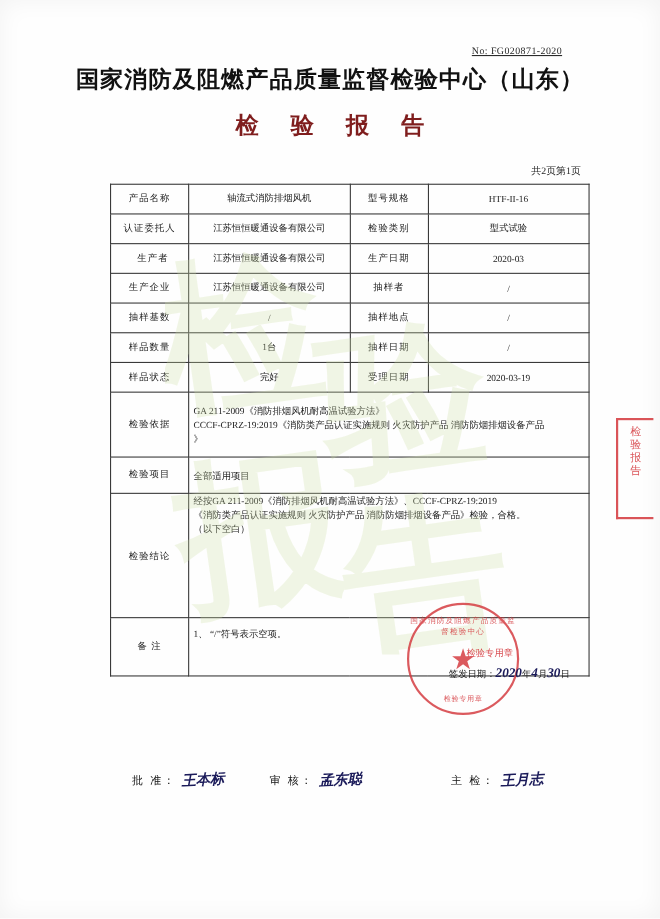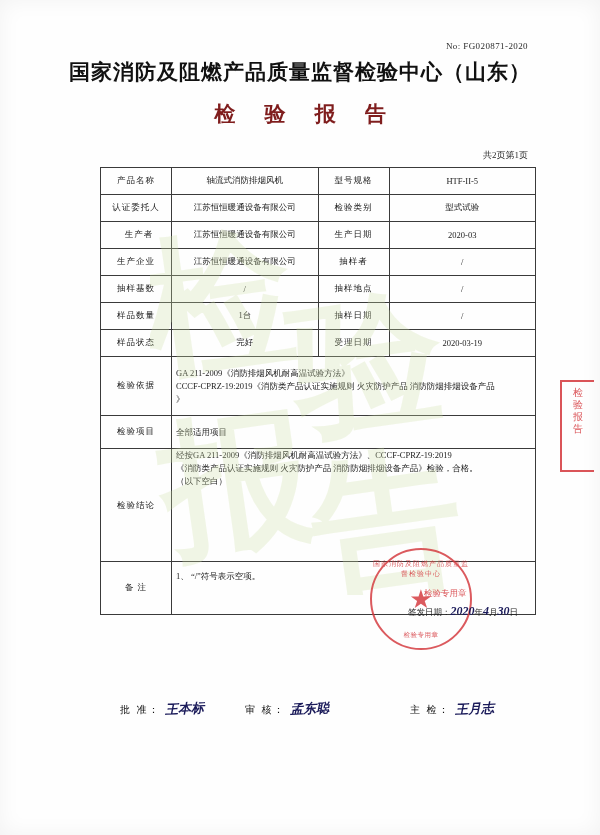--- a/index.html
+++ b/index.html
@@ -28,26 +28,27 @@
   .page::before {
     content: "";
     position: absolute;
     left: 0; top: 0; right: 0; bottom: 0;
     box-shadow: inset 0 0 22px rgba(0,0,0,0.05);
     pointer-events: none;
   }
 
   .doc-no {
     position: absolute;
-    right: 72px;
+    right: 89px;
     top: 41px;
     font-size: 9px;
     letter-spacing: 0.4px;
     color: #2a2a2a;
     font-family: "Liberation Serif", serif;
+    text-decoration: underline;
   }
 
   .title-main {
     position: absolute;
     left: 0; right: 0;
     top: 58px;
     text-align: center;
     font-family: "Liberation Serif", serif;
     font-weight: bold;
     font-size: 21px;
@@ -280,21 +281,21 @@
   <div class="title-sub">检 验 报 告</div>
   <div class="page-count">共2页第1页</div>
 
   <div class="table-wrap">
     <table class="report">
       <tbody>
         <tr>
           <td class="label">产品名称</td>
           <td class="val">轴流式消防排烟风机</td>
           <td class="label">型号规格</td>
-          <td class="val gray">HTF-II-5</td>
+          <td class="val gray">HTF-II-16</td>
         </tr>
         <tr>
           <td class="label">认证委托人</td>
           <td class="val blue">江苏恒恒暖通设备有限公司</td>
           <td class="label">检验类别</td>
           <td class="val">型式试验</td>
         </tr>
         <tr>
           <td class="label lbl2">生产者</td>
           <td class="val blue">江苏恒恒暖通设备有限公司</td>

